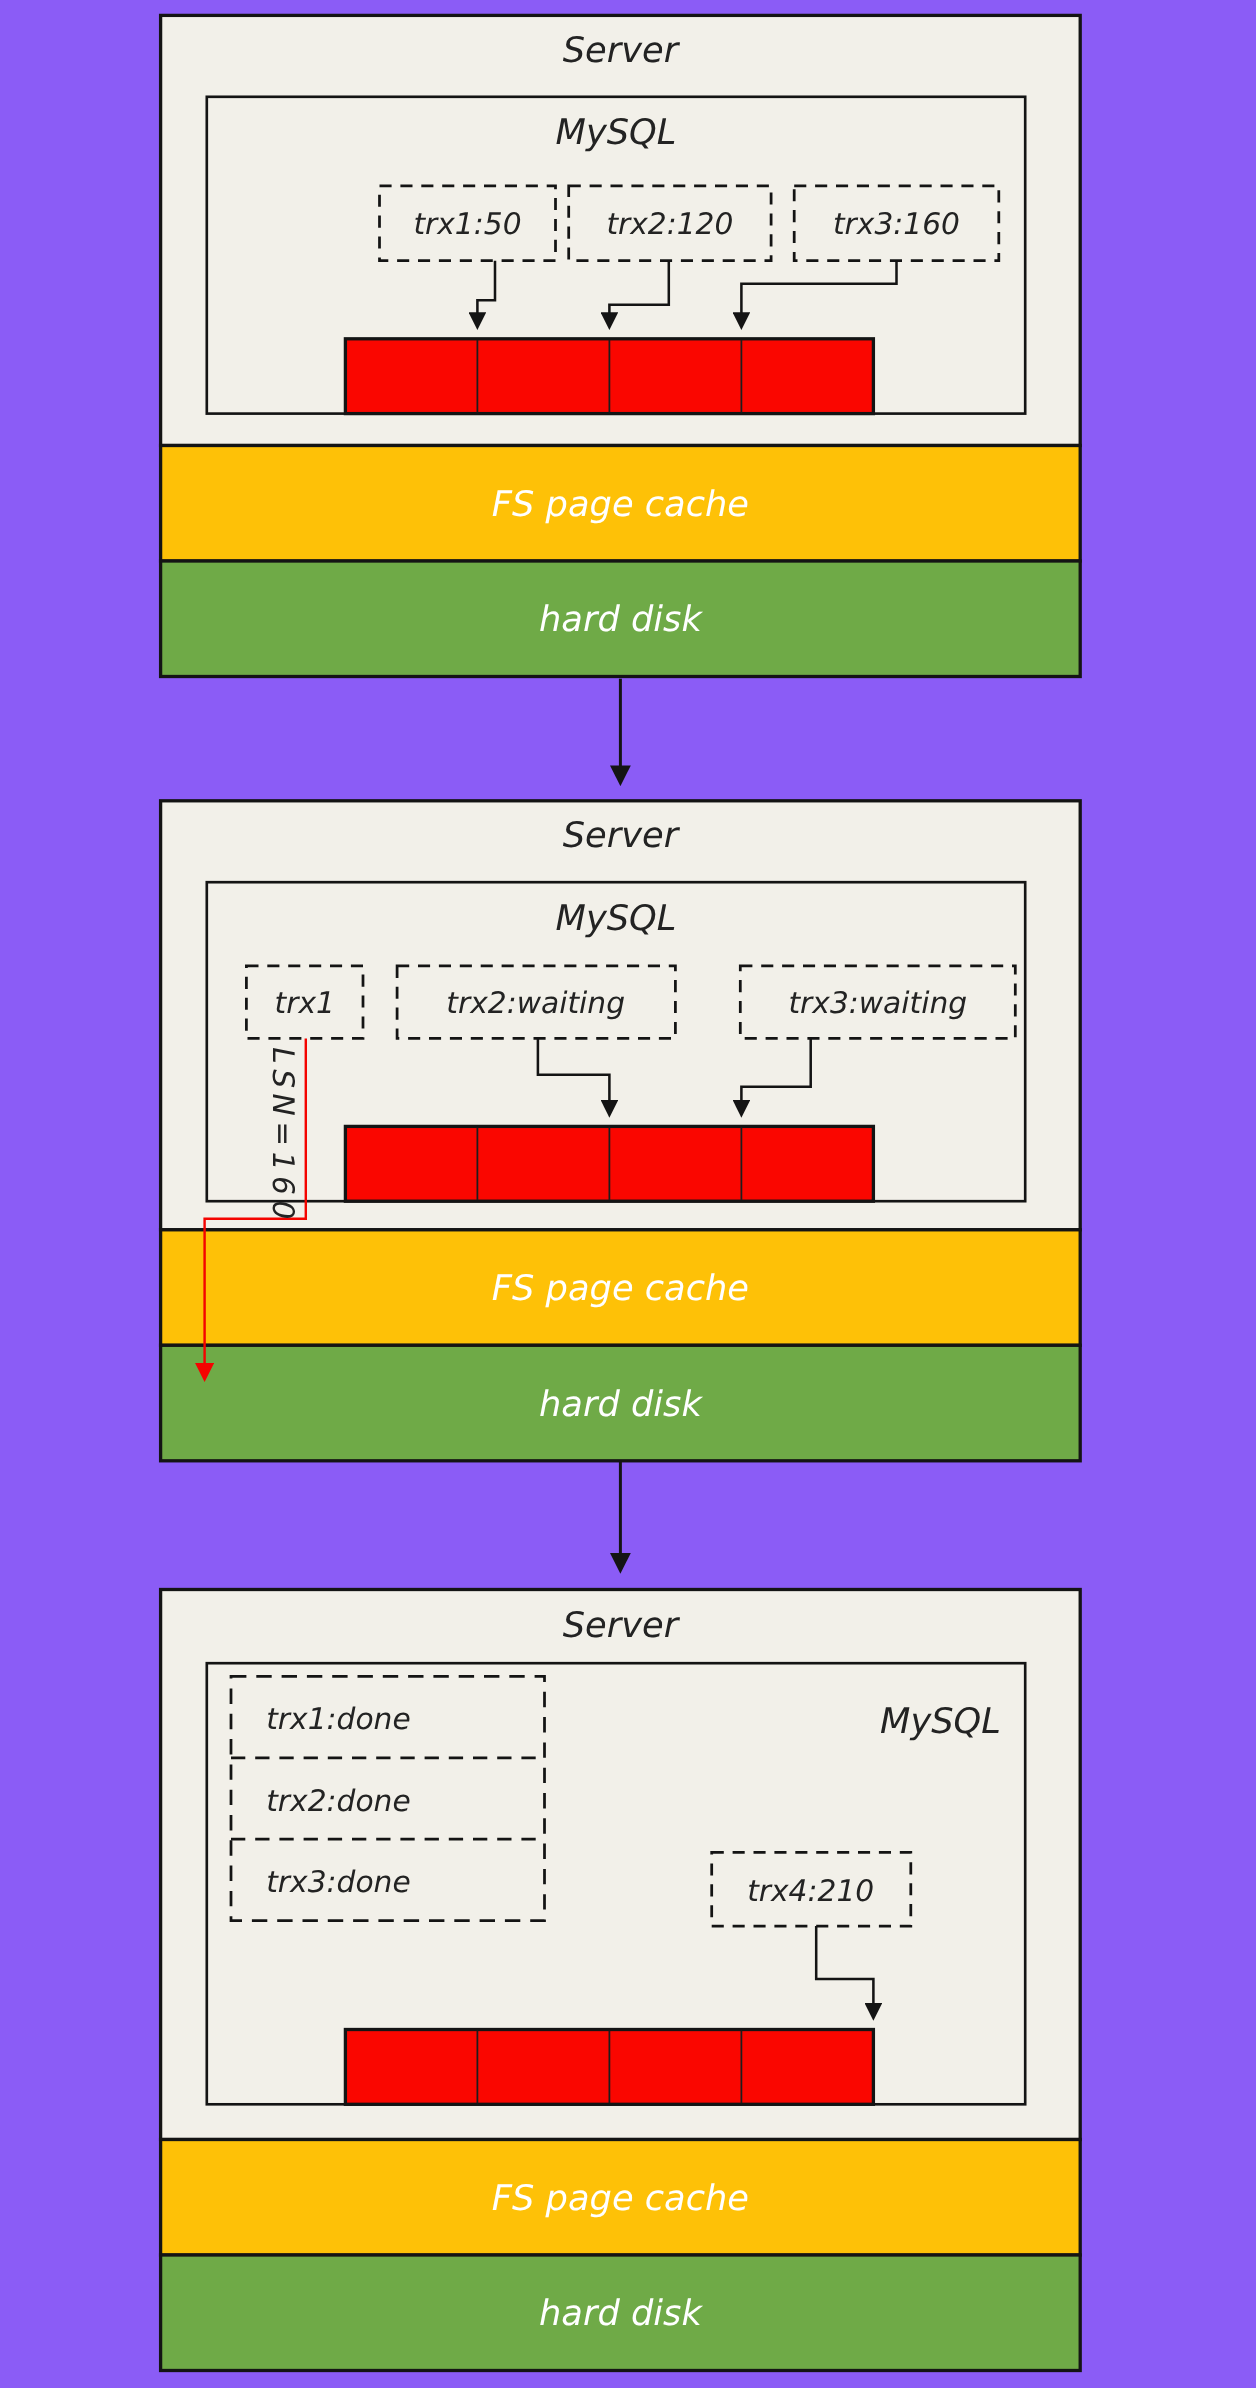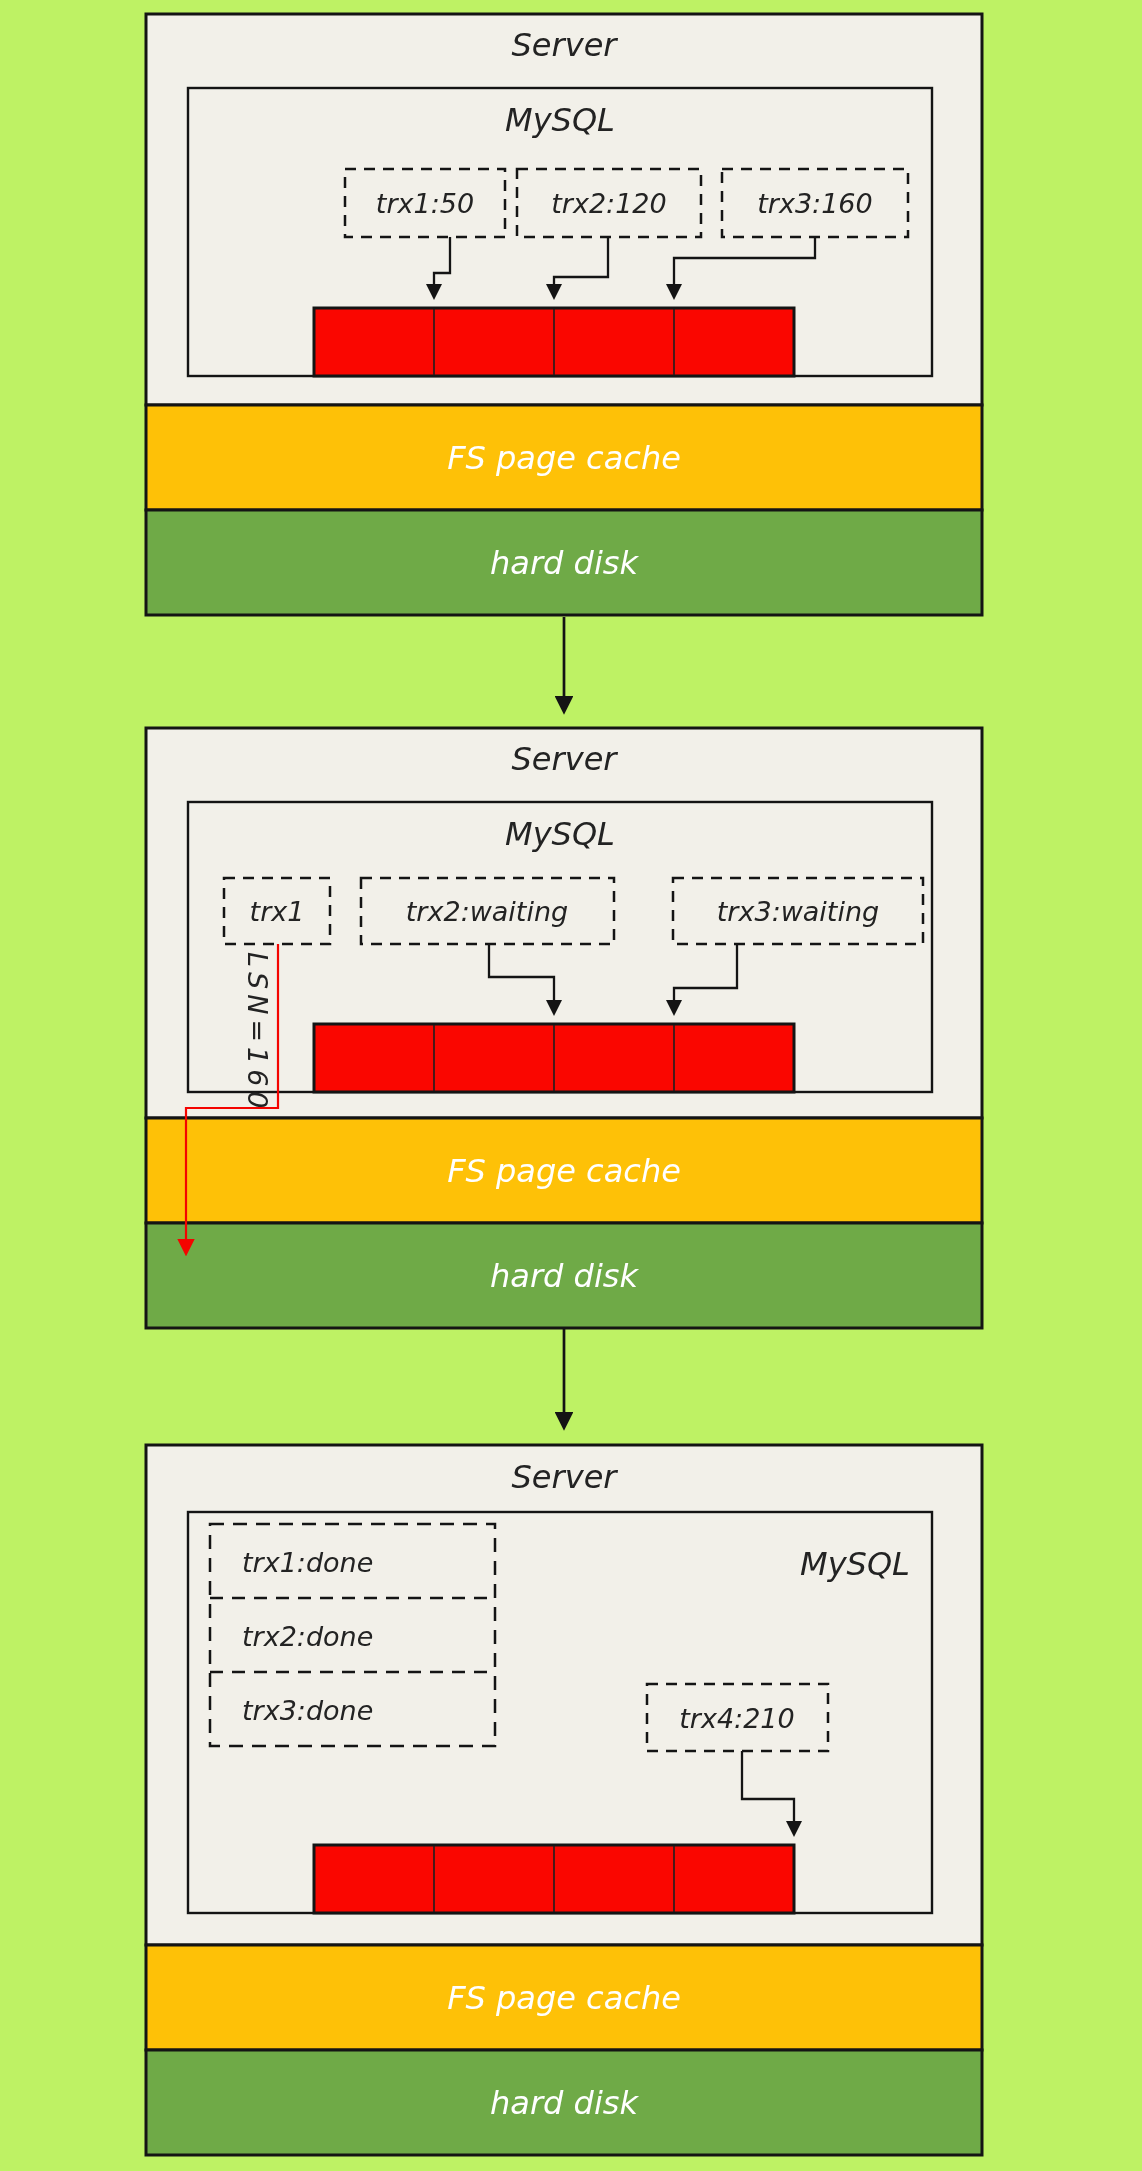--- a/index.html
+++ b/index.html
@@ -4,21 +4,21 @@
 <style>
   html, body {
     margin: 0;
     padding: 0;
     background: #f2f0e9;
   }
   .canvas {
     position: relative;
     width: 1142px;
     height: 2171px;
-    background: #bef264;
+    background: #8b5cf6;
     overflow: hidden;
   }
   svg { display: block; }
   text {
     font-family: "DejaVu Sans", sans-serif;
     font-style: italic;
     fill: #232323;
   }
   .title-label   { font-size: 32px; }
   .trx-label     { font-size: 27px; }

